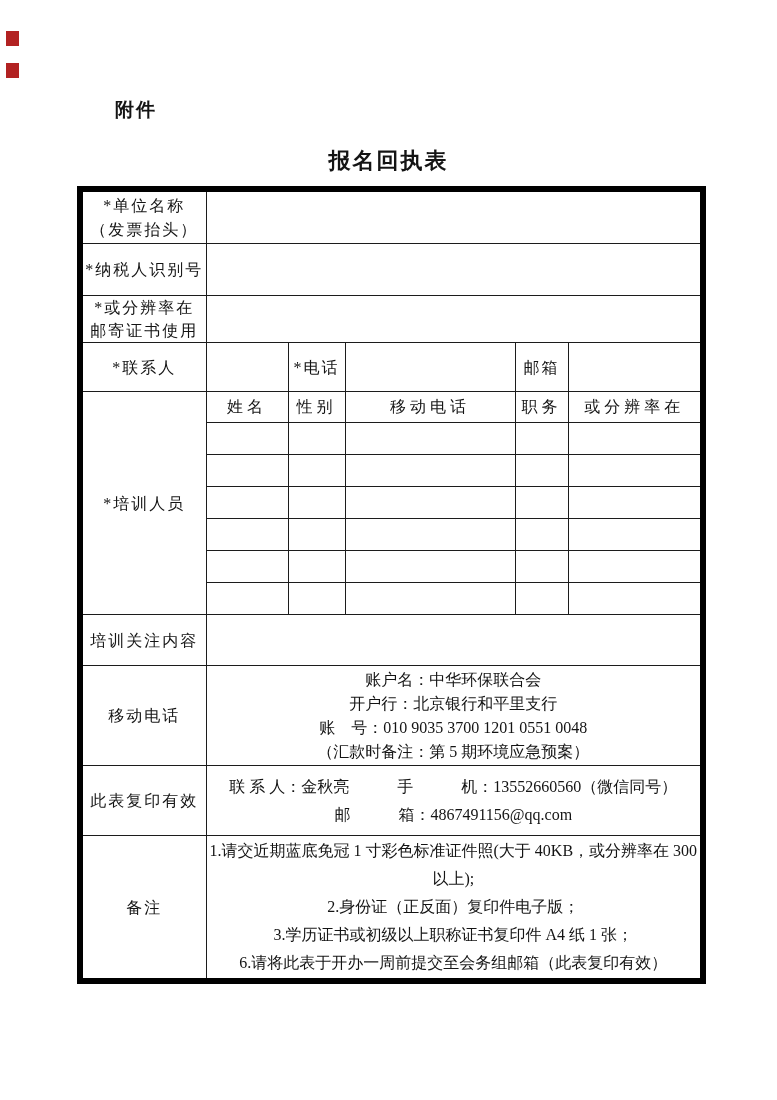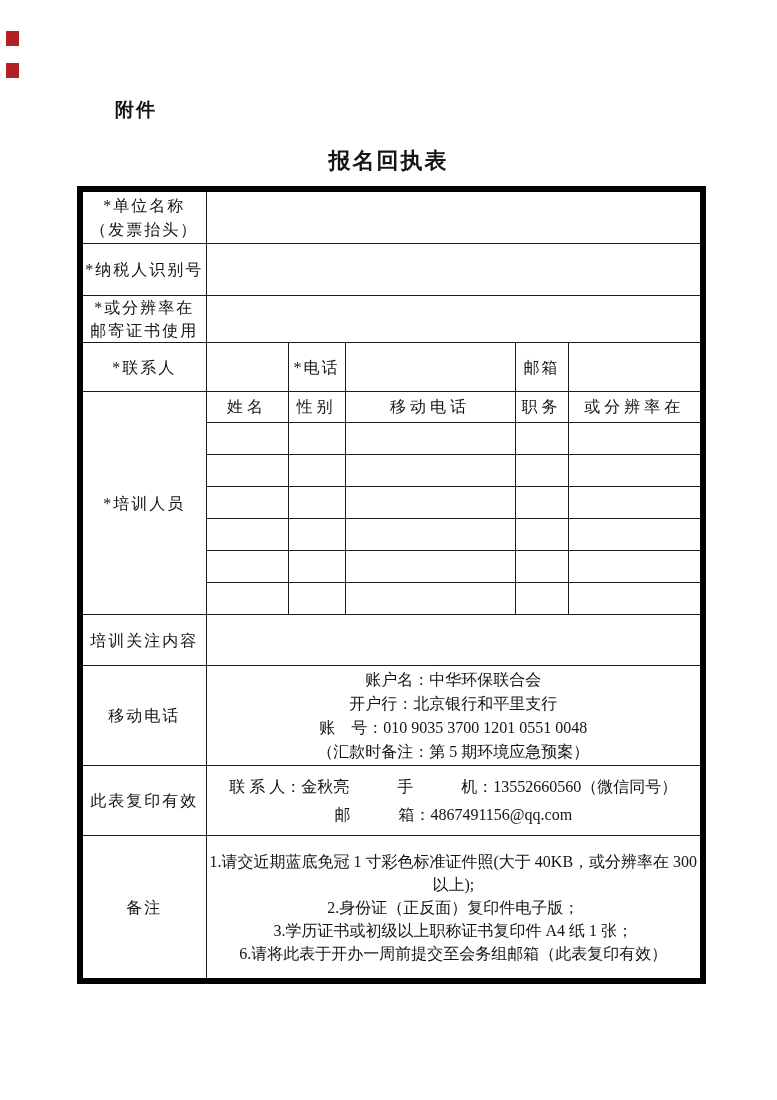--- a/index.html
+++ b/index.html
@@ -47,21 +47,21 @@
   .h-focus td{height:50px;}
   .h-remit td{height:99px;}
   .h-teacher td{height:69px;}
   .h-notes td{height:142px;}
   .content{
     padding:5px 18px 5px 9px;
     text-align:center;vertical-align:middle;
   }
   .content .line{line-height:24px;}
   .teacher-cell .line{line-height:28px;}
-  .notes-cell .line{line-height:23px;}
+  .notes-cell .line{line-height:28px;}
 </style>
 </head>
 <body>
 
 <div class="page">
 
   <div class="red-mark m1" style="background: rgb(178, 34, 34);"></div>
   <div class="red-mark m2" style="background: rgb(178, 34, 34);"></div>
 
   <div class="attachment">附件</div>

